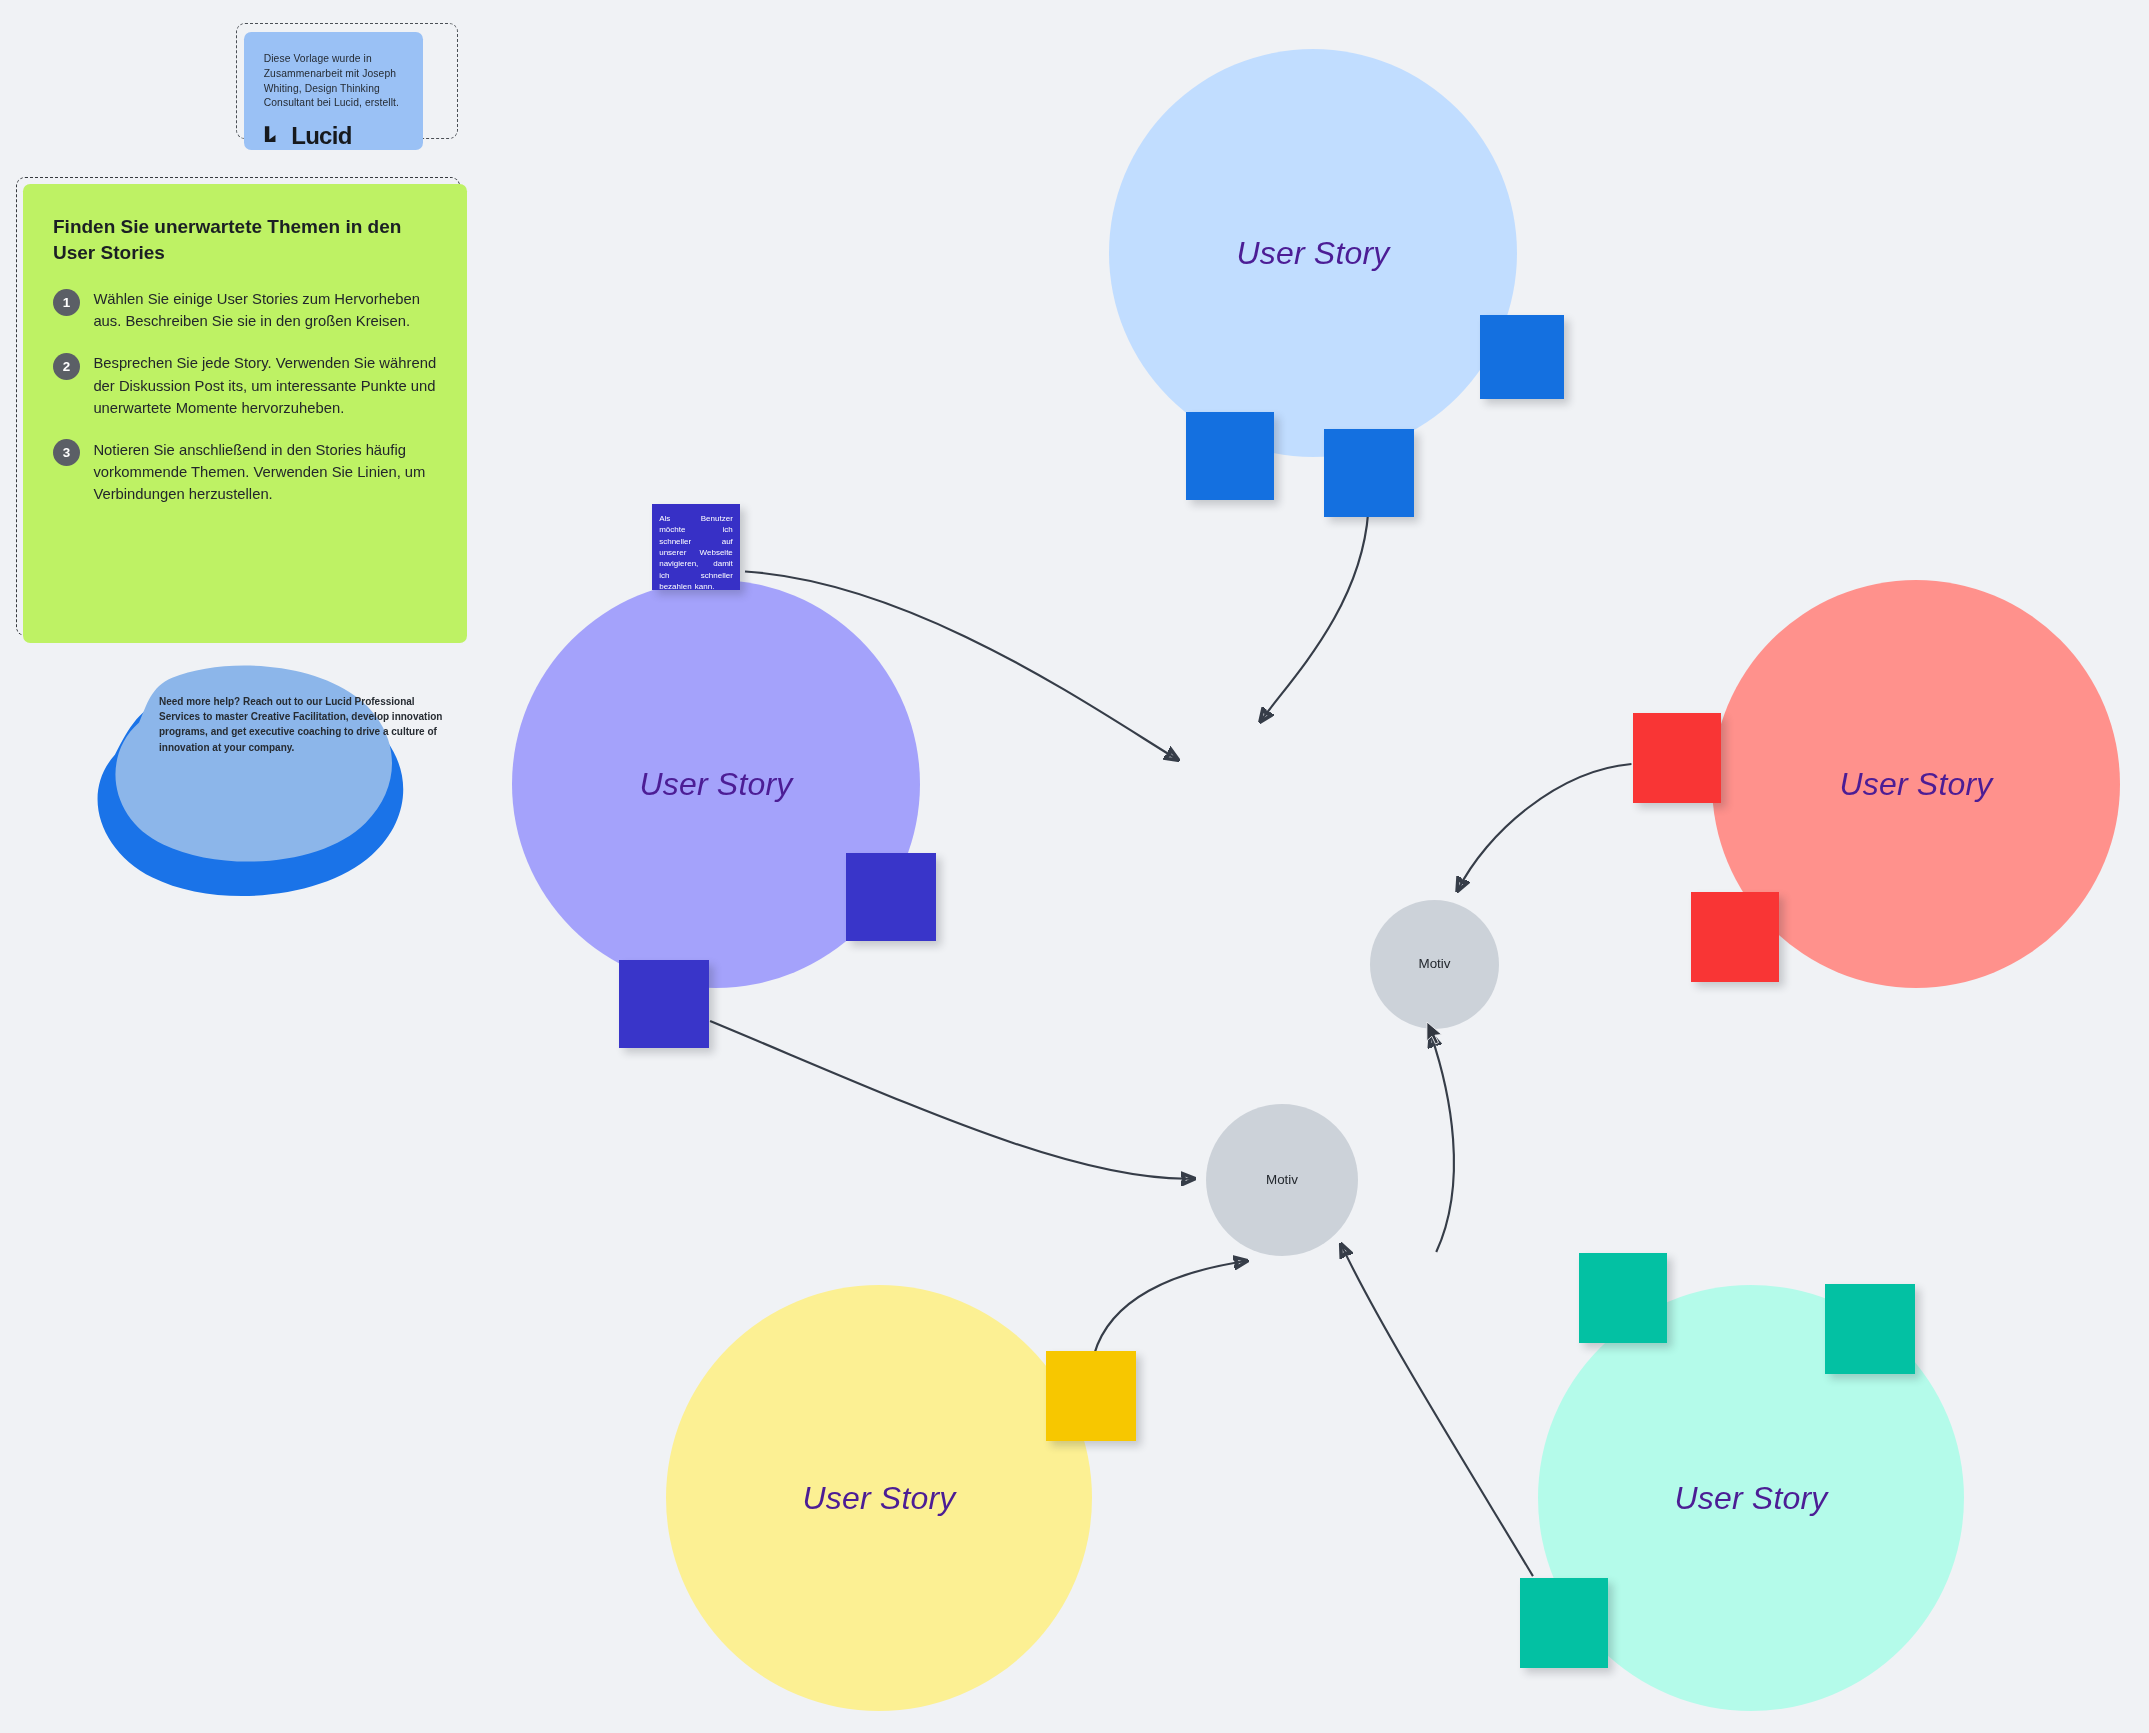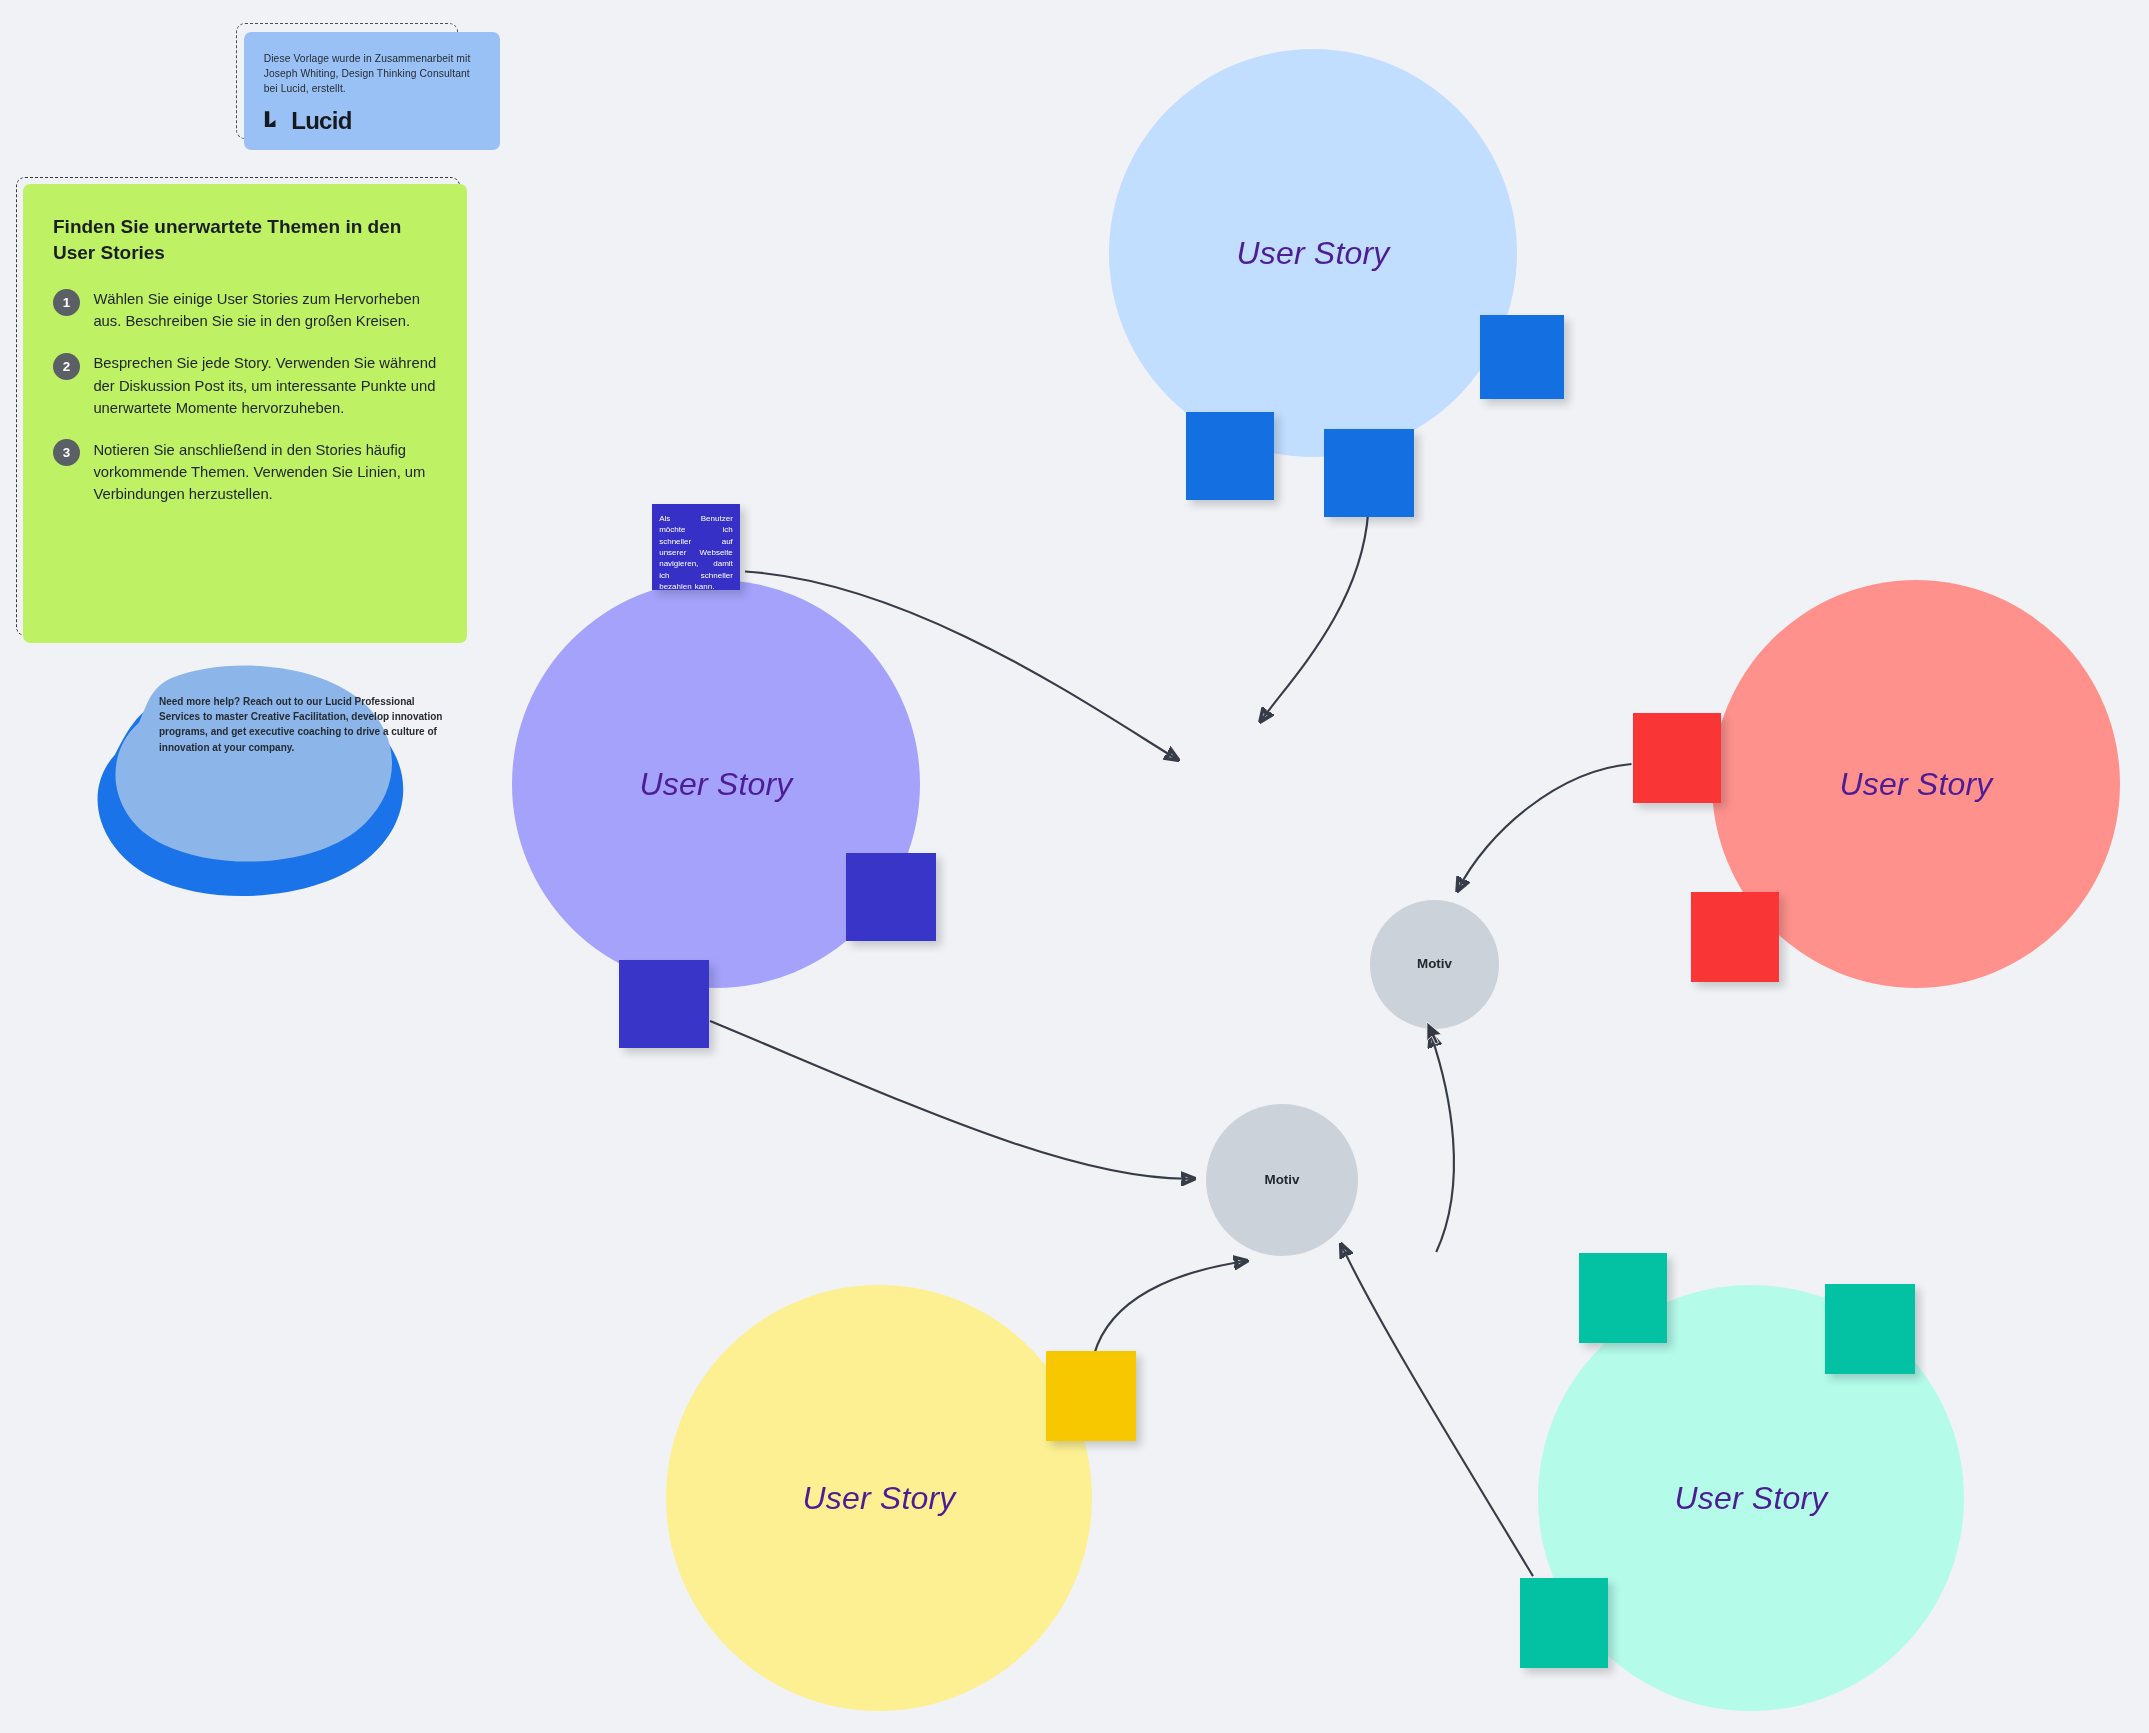--- a/index.html
+++ b/index.html
@@ -27,21 +27,21 @@
     width: 222px;
     height: 116px;
     border: 1.8px dashed #4a4f55;
     border-radius: 9px;
     box-sizing: border-box;
   }
   .lucid-card {
     position: absolute;
     left: 244px;
     top: 32px;
-    width: 256px;
+    width: 179px;
     height: 118px;
     background: #9ac1f5;
     border-radius: 7.2px;
     box-sizing: border-box;
     padding: 19.7px 19.7px 0 19.7px;
   }
   .lucid-text {
     font-size: 10.3px;
     line-height: 1.45;
     color: #252b33;
@@ -171,21 +171,20 @@
     color: #23282e;
     text-align: center;
     line-height: 1.38;
     width: 170px;
     margin-top: 23px;
   }
   .theme-label.mid {
     margin-top: 0;
     align-self: center;
     width: 99px;
-    font-weight: bold;
   }
 
   
   .note {
     position: absolute;
     box-shadow: 4.5px 5.4px 8px rgba(30,35,45,0.20);
   }
   .note-text {
     font-size: 8px;
     line-height: 1.42;

